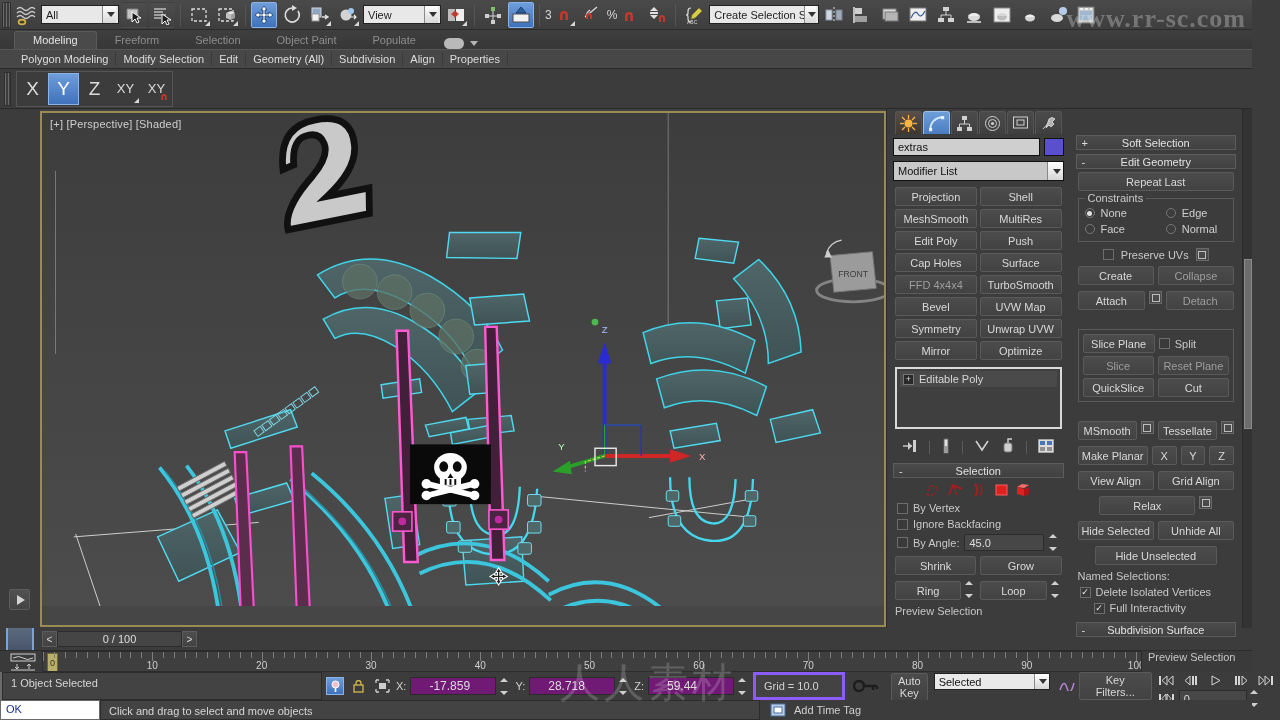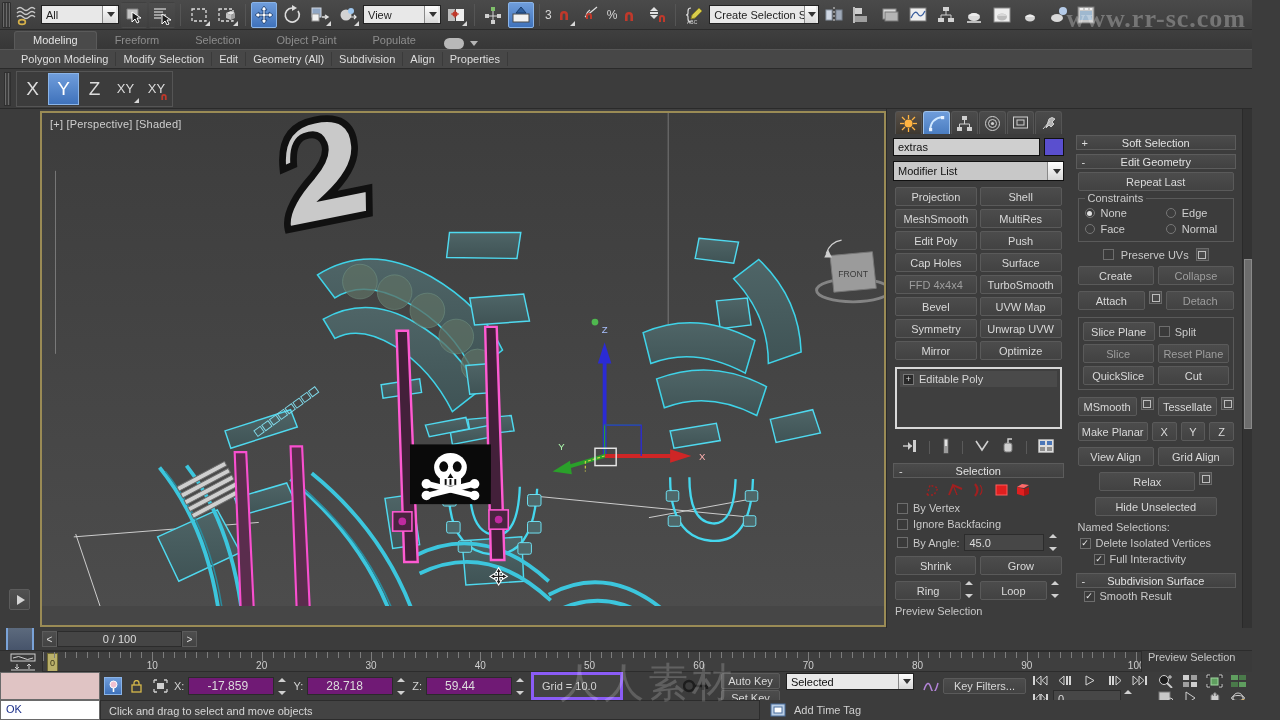--- a/index.html
+++ b/index.html
@@ -153,21 +153,21 @@
     display:inline-flex;align-items:center;justify-content:center;flex:none;}
   .radio.on:after{ content:''; width:5px;height:5px;border-radius:50%;background:#e0e0e0;}
   .fieldset{ margin:4px 8px; border:1px solid #5a5a5a; padding:8px 6px 6px; position:relative;}
   .fieldset > legend{ position:absolute; top:-7px; left:6px; background:#3c3c3c; padding:0 3px;
     font-size:11px; color:#c9c9c9;}
   .radiogrid{ display:grid; grid-template-columns:1fr 1fr; gap:4px 20px; }
   .radiocell{ display:flex; align-items:center; gap:6px; font-size:11px; color:#cfcfcf;}
   .smallsq{ width:13px;height:13px;background:linear-gradient(#505050,#444);border:1px solid #6a6a6a;
     display:flex;align-items:center;justify-content:center;}
   .smallsq:after{ content:''; width:6px;height:6px;border:1px solid #bdbdbd;}
-  .group{ margin:4px 8px; border:1px solid #5a5a5a; padding:4px; }
+  .group{ margin:16px 8px; border:1px solid #5a5a5a; padding:4px; }
   .scrollbar{ width:10px; background:#333; border-left:1px solid #2a2a2a; position:relative;}
   .scrollthumb{ position:absolute; left:1px; width:8px; background:#6d6d6d; border:1px solid #8a8a8a;}
   .cptitle{ font-size:11px; color:#c6c6c6; padding:2px 8px; }
 
   
   .timeline{ height:22px; display:flex; align-items:center; background:#3c3c3c; }
   .tl-frame{ display:flex; align-items:center; margin-left:42px; }
   .tlarrow{ width:15px;height:16px; background:linear-gradient(#4e4e4e,#424242);
     border:1px solid #5c5c5c; display:flex;align-items:center;justify-content:center;
     font-size:10px;color:#ddd;}
@@ -962,20 +962,24 @@
             <div class="mbtn" style="flex:1">Y</div>
             <div class="mbtn" style="flex:1">Z</div>
           </div>
           <div class="rowbtns">
             <div class="mbtn">View Align</div>
             <div class="mbtn">Grid Align</div>
           </div>
           <div class="rowbtns" style="justify-content:center">
             <div class="mbtn" style="flex:0 0 96px">Relax</div>
             <span class="smallsq"></span>
+          </div>
+          <div class="rowbtns">
+            <div class="mbtn">Hide Selected</div>
+            <div class="mbtn">Unhide All</div>
           </div>
           <div class="rowbtns" style="justify-content:center">
             <div class="mbtn" style="flex:0 0 122px">Hide Unselected</div>
           </div>
           <div class="cptitle">Named Selections:</div>
           <div class="chkrow">
             <span class="chk on"></span>
             <span>Delete Isolated Vertices</span>
           </div>
           <div class="chkrow" style="padding-left:24px">
@@ -1134,20 +1138,21 @@
         <div class="ticklabel" style="left: 765.243px;">70</div>
         <div class="ticklabel" style="left: 874.563px;">80</div>
         <div class="ticklabel" style="left: 983.883px;">90</div>
         <div class="ticklabel" style="left: 1093.2px;">100</div>
       </div>
     <div class="prevsel" style="padding-left:6px;font-size:11px;color:#c6c6c6;">Preview Selection</div>
   </div>
 
   <div class="statusrow">
     <div class="prompt"></div>
+    <div class="statusfield" style="flex:0 0 320px">1 Object Selected</div>
     <div class="coordrow">
       <span class="navico" style="background:linear-gradient(#6f9ddb,#3f72bb);border:1px solid #8ab4e8;width:18px;height:18px;">
         <svg width="13" height="13" viewBox="0 0 13 13">
             <circle cx="6.5" cy="4.5" r="3.5" fill="#f0c0d0" stroke="#fff"></circle>
             <path d="M6.5 8 v4" stroke="#fff" stroke-width="1.6"></path>
           </svg>
       </span>
       <span class="navico">
         <svg width="11" height="13" viewBox="0 0 11 13">
             <rect x="1" y="5" width="9" height="7" fill="none" stroke="#d6b84a" stroke-width="1.3"></rect>

